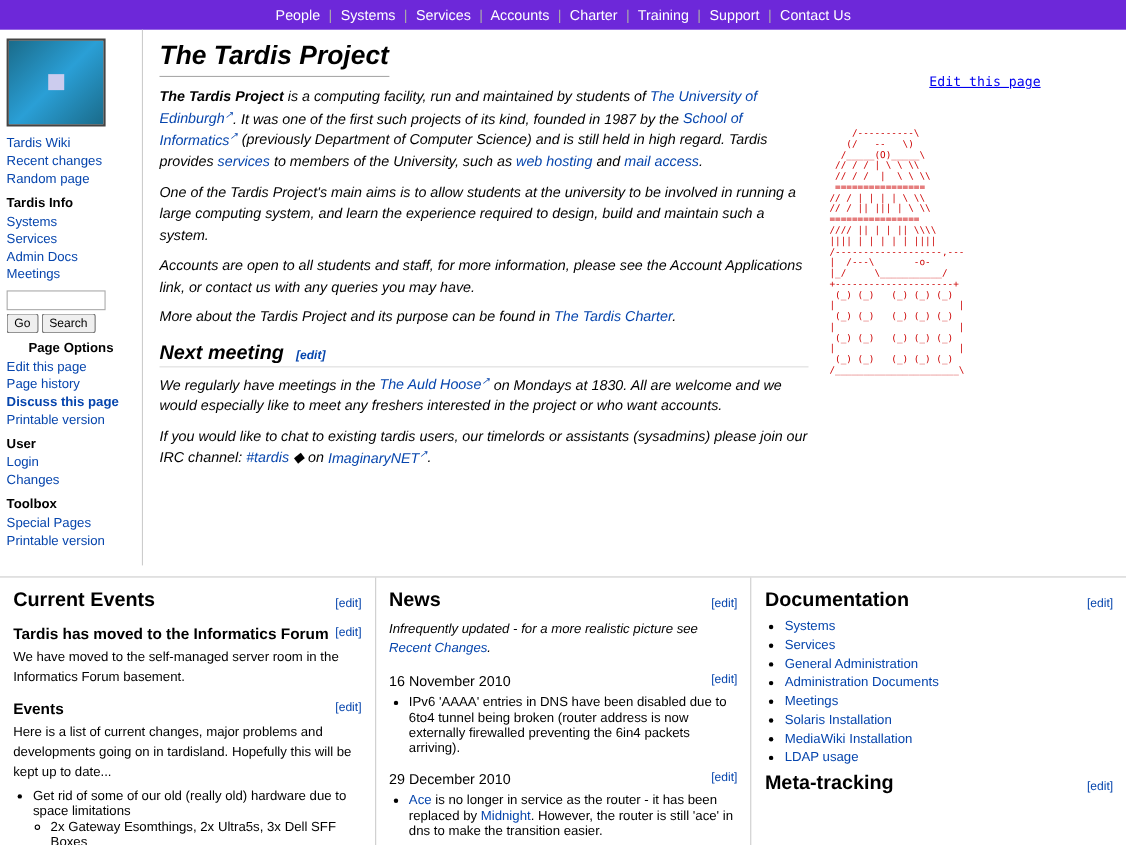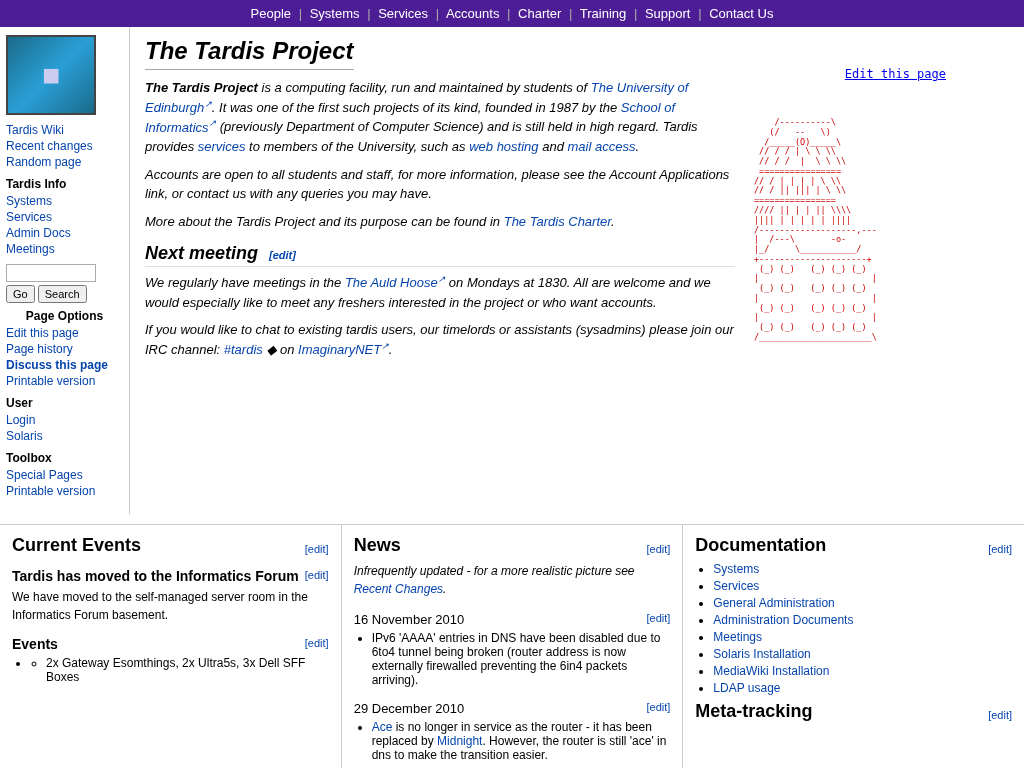--- a/index.html
+++ b/index.html
@@ -1,20 +1,20 @@
 <!DOCTYPE html>
 <html><head>
   <meta charset="utf-8">
   <style>
     * { margin: 0; padding: 0; box-sizing: border-box; }
     body { font-family: sans-serif; font-size: 13px; color: #000; background: #fff; }
 
     
     #top-nav {
-      background: #4c1d95;
+      background: #6d28d9;
       color: #fff;
       text-align: center;
       padding: 6px 0;
       font-size: 13px;
     }
     #top-nav a { color: #fff; text-decoration: none; }
     #top-nav span { color: #aaa; margin: 0 4px; }
 
     
     #layout { display: flex; width: 1024px; }
@@ -165,39 +165,40 @@
       <div class="page-options-heading">Page Options</div>
       <a href="#">Edit this page</a>
       <a href="#">Page history</a>
       <a href="#" style="font-weight:bold;">Discuss this page</a>
       <a href="#">Printable version</a>
     </div>
 
     <div class="sidebar-section">
       <div class="sidebar-heading">User</div>
       <a href="#">Login</a>
-      <a href="#">Solaris</a>
+      <a href="#">Changes</a>
     </div>
 
     <div class="sidebar-section">
       <div class="sidebar-heading">Toolbox</div>
       <a href="#">Special Pages</a>
       <a href="#">Printable version</a>
     </div>
   </div>
 
   <div id="main">
     <div style="display:flex; justify-content:space-between; align-items:flex-start;">
       <h1>The Tardis Project</h1>
     </div>
 
     <p>
       <strong>The Tardis Project</strong><span> is a computing facility, run and maintained by students of </span><a href="#" class="ext">The University of Edinburgh</a><span>. It was one of the first such projects of its kind, founded in 1987 by the </span><a href="#" class="ext">School of Informatics</a><span> (previously Department of Computer Science) and is still held in high regard. Tardis provides </span><a href="#">services</a><span> to members of the University, such as </span><a href="#">web hosting</a><span> and </span><a href="#">mail access</a><span>.</span>
     </p>
 
+    <p>One of the Tardis Project's main aims is to allow students at the university to be involved in running a large computing system, and learn the experience required to design, build and maintain such a system.</p>
 
     <p>Accounts are open to all students and staff, for more information, please see the Account Applications link, or contact us with any queries you may have.</p>
 
     <p>
       <span>More about the Tardis Project and its purpose can be found in </span><a href="#">The Tardis Charter</a><span>.</span>
     </p>
 
     <h2>
       <span>Next meeting</span>
       <span class="edit-link">[edit]</span>
@@ -251,22 +252,24 @@
     </div>
     <div class="col-header">
       <h3>Tardis has moved to the Informatics Forum</h3>
       <a href="#" class="edit-link">[edit]</a>
     </div>
     <p>We have moved to the self-managed server room in the Informatics Forum basement.</p>
     <div class="col-header">
       <h3>Events</h3>
       <a href="#" class="edit-link">[edit]</a>
     </div>
+    <p>Here is a list of current changes, major problems and developments going on in tardisland. Hopefully this will be kept up to date...</p>
     <ul>
       <li>
+        <span>Get rid of some of our old (really old) hardware due to space limitations</span>
         <ul>
           <li><span>2x Gateway Esomthings, 2x Ultra5s, 3x Dell SFF Boxes</span></li>
         </ul>
       </li>
     </ul>
   </div>
 
   <div class="bottom-col">
     <div class="col-header">
       <h2>News</h2>

